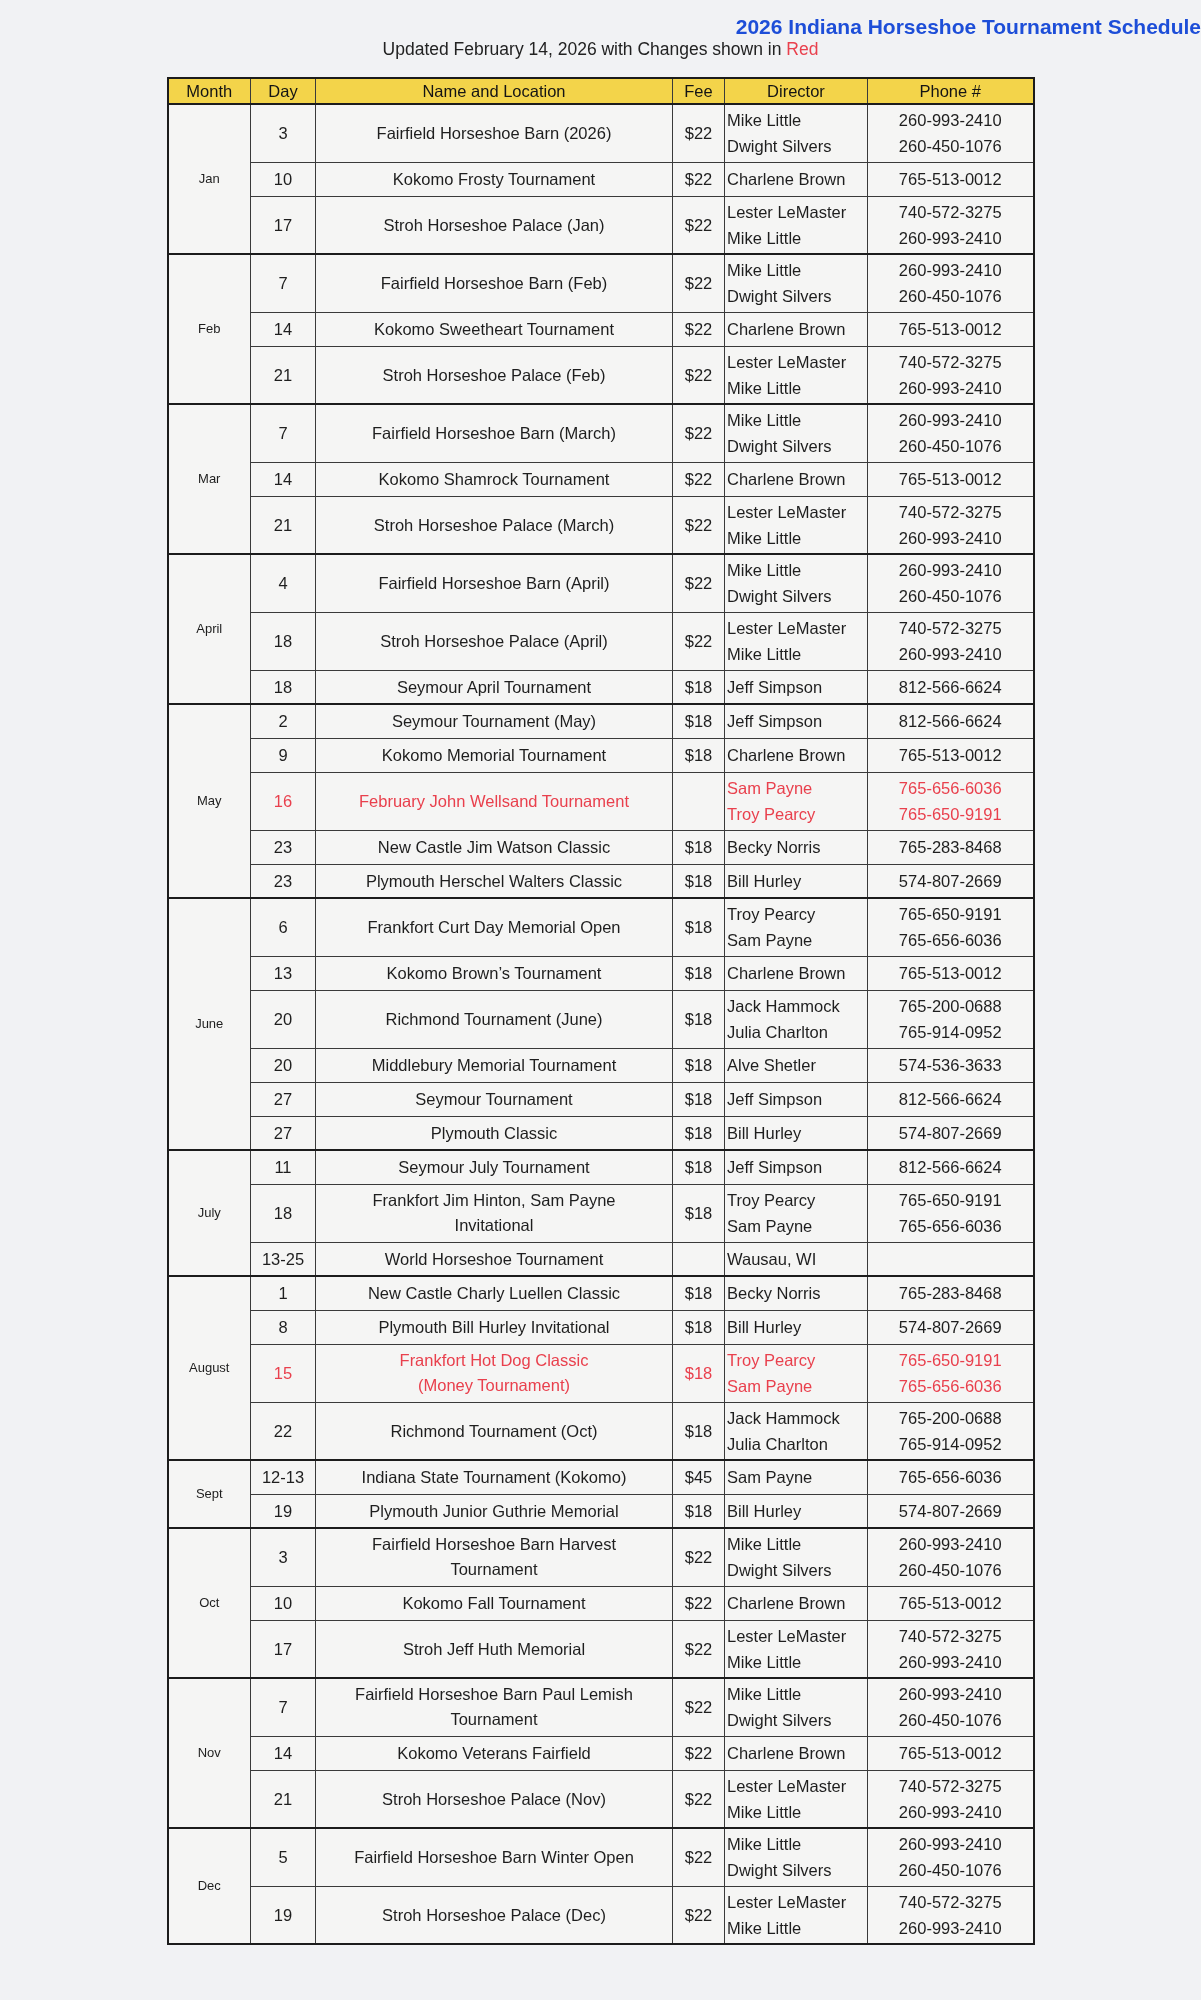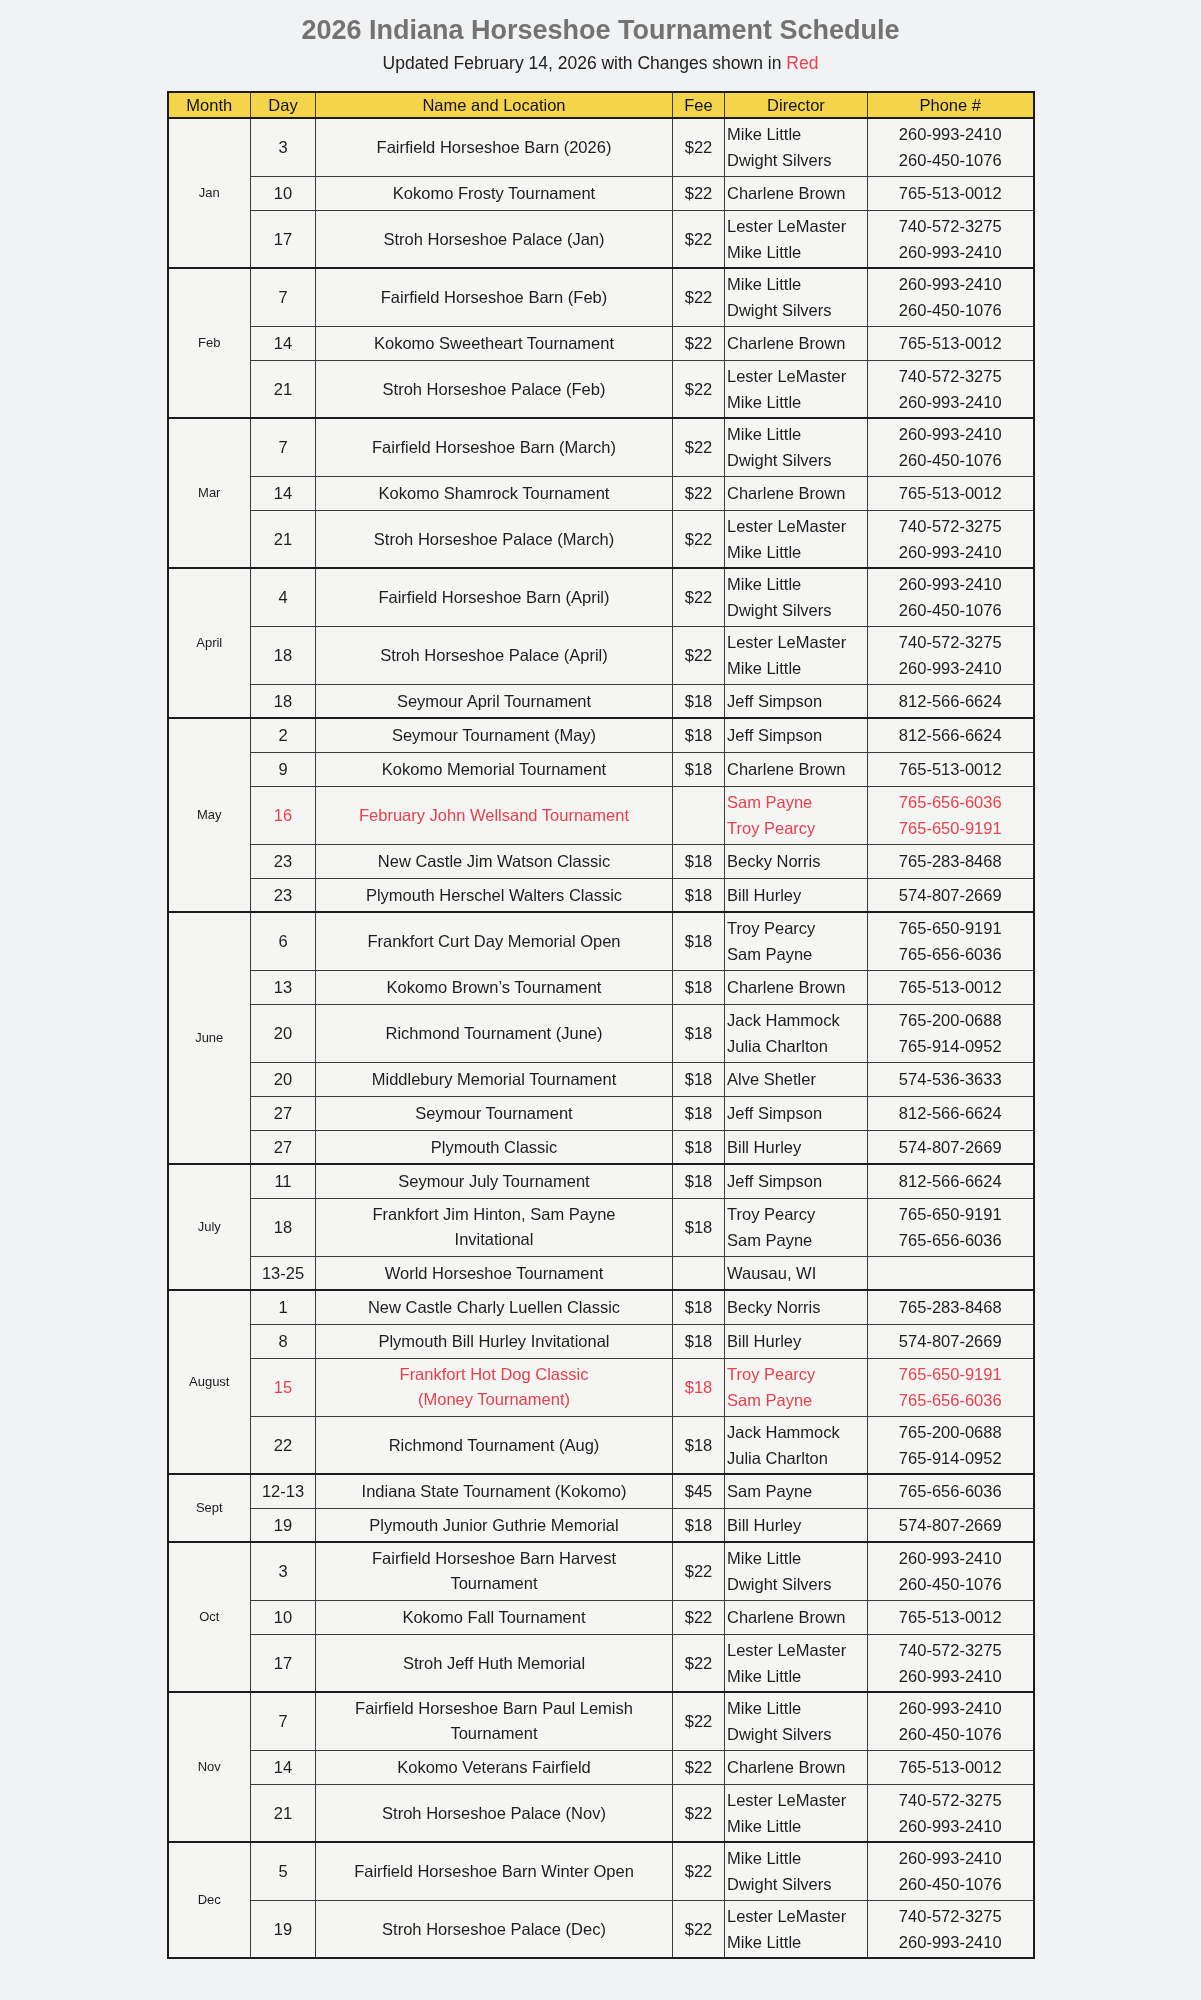--- a/index.html
+++ b/index.html
@@ -14,25 +14,25 @@
   *{box-sizing:border-box;}
   html,body{margin:0;padding:0;}
   body{
     width:1201px;height:2000px;overflow:hidden;
     background:var(--paper);
     font-family:"Liberation Sans", sans-serif;
     color:var(--ink);
   }
   .page{padding-top:15px;}
   .title{
-    text-align:center;font-size:27px;font-weight:700;margin:0;
-    color:#737373;
+    text-align:right;font-size:21px;font-weight:700;margin:0;
+    color:#1d4ed8;
   }
   .subtitle{
-    text-align:center;font-size:17.5px;margin-top:7px;color:#222;
+    text-align:center;font-size:17.5px;color:#222;
   }
   .red-text{color:var(--red);}
   table.schedule{
     margin:17px auto 0;border-collapse:collapse;table-layout:fixed;
     width:866px;background:var(--cell);
     border:2.6px solid var(--line-heavy);
   }
   col.c-month{width:83px;}
   col.c-day{width:65px;}
   col.c-name{width:357px;}
@@ -383,21 +383,21 @@
             <div class="ln">Troy Pearcy</div>
             <div class="ln">Sam Payne</div>
           </td>
           <td class="phone-cell">
             <div class="ln">765-650-9191</div>
             <div class="ln">765-656-6036</div>
           </td>
         </tr>
         <tr class="double">
           <td class="day-cell">22</td>
-          <td class="name-cell">Richmond Tournament (Aug)</td>
+          <td class="name-cell">Richmond Tournament (Oct)</td>
           <td class="fee-cell">$18</td>
           <td class="dir-cell">
             <div class="ln">Jack Hammock</div>
             <div class="ln">Julia Charlton</div>
           </td>
           <td class="phone-cell">
             <div class="ln">765-200-0688</div>
             <div class="ln">765-914-0952</div>
           </td>
         </tr>

